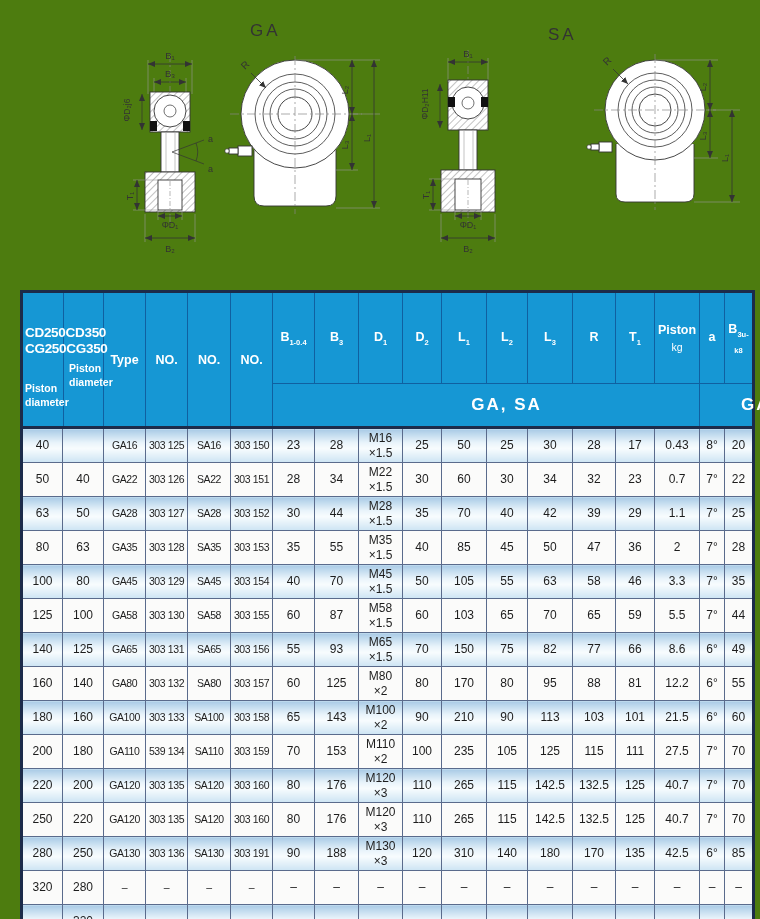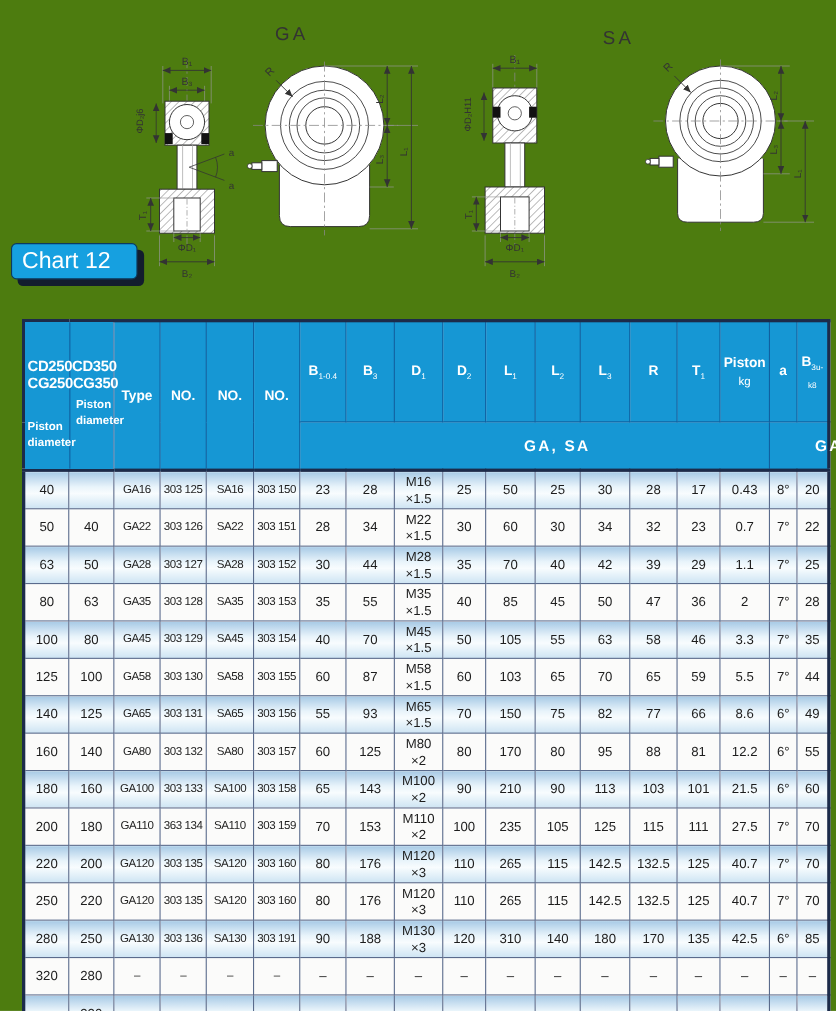--- a/index.html
+++ b/index.html
@@ -13,22 +13,22 @@
     background:#16a0e0;border:1px solid #0c3a60;border-radius:5px;
     box-shadow:6px 6px 0 #131d2e;color:#fff;font-size:21px;line-height:31px;
     padding-left:9px;z-index:5;}
 
   
   .table-wrap{position:absolute;left:20px;top:262px;width:726px;z-index:2;}
   table{border-collapse:collapse;table-layout:fixed;width:726px;border:3px solid #1c2b4a;background:#fff;margin-top:28px;}
   thead th{background:#1697d4;color:#fff;border:1px solid #1060a0;font-weight:bold;
     vertical-align:middle;text-align:center;padding:0;}
   tr.hrow1 th{height:90px;font-size:12.5px;}
-  tr.hrow2 th{height:42px;font-size:14px;letter-spacing:2px;padding-left:41px;}
-  thead th sub{font-size:7.5px;font-weight:normal;}
+  tr.hrow2 th{height:42px;font-size:17px;letter-spacing:2px;padding-left:41px;}
+  thead th sub{font-size:7.5px;font-weight:bold;}
   thead th .hl2{font-size:10.5px;font-weight:normal;margin-top:2px;}
   thead tr.hrow2 th, thead th[rowspan]{border-bottom:3px solid #1c2b4a;}
 
   th.corner{position:relative;text-align:left;}
   th.corner .vline{position:absolute;left:50%;top:0;bottom:0;width:1px;background:#1060a0;}
   th.corner .series{position:absolute;left:2px;top:32px;font-size:13.5px;line-height:1.2;
     letter-spacing:-0.3px;white-space:pre-line;z-index:1;}
   th.corner .piston{position:absolute;font-size:10.5px;font-weight:bold;line-height:1.35;
     white-space:pre-line;z-index:1;}
   th.corner .piston-right{left:46px;top:68px;}
@@ -210,23 +210,20 @@
       <line x1="710" y1="60" x2="710" y2="110" stroke="#333" stroke-width="0.8" marker-start="url(#as)" marker-end="url(#ae)"></line>
       <text x="706" y="87" font-size="9" text-anchor="middle" transform="rotate(-90 706 87)">L₂</text>
       <line x1="710" y1="110" x2="710" y2="158" stroke="#333" stroke-width="0.8" marker-start="url(#as)" marker-end="url(#ae)"></line>
       <text x="706" y="136" font-size="9" text-anchor="middle" transform="rotate(-90 706 136)">L₃</text>
       <line x1="732" y1="110" x2="732" y2="202" stroke="#333" stroke-width="0.8" marker-start="url(#as)" marker-end="url(#ae)"></line>
       <text x="728" y="158" font-size="9" text-anchor="middle" transform="rotate(-90 728 158)">L₁</text>
     </g>
   </svg>
 
   
-  <div class="chart-badge">
-    <span>Chart 12</span>
-  </div>
 
   
   <div class="table-wrap">
     <table>
       <colgroup>
         <col style="width:41px">
           <col style="width:41px">
           <col style="width:42px">
           <col style="width:42px">
         <col style="width:43px">
@@ -464,21 +461,21 @@
             <td>103</td>
             <td>101</td>
             <td>21.5</td>
             <td>6°</td>
             <td>60</td>
           </tr>
           <tr class="white">
             <td>200</td>
             <td>180</td>
             <td class="cond">GA110</td>
-            <td class="cond">363 134</td>
+            <td class="cond">539 134</td>
             <td class="cond">SA110</td>
             <td class="cond">303 159</td>
             <td>70</td>
             <td>153</td>
             <td>M110
 ×2</td>
             <td>100</td>
             <td>235</td>
             <td>105</td>
             <td>125</td>

